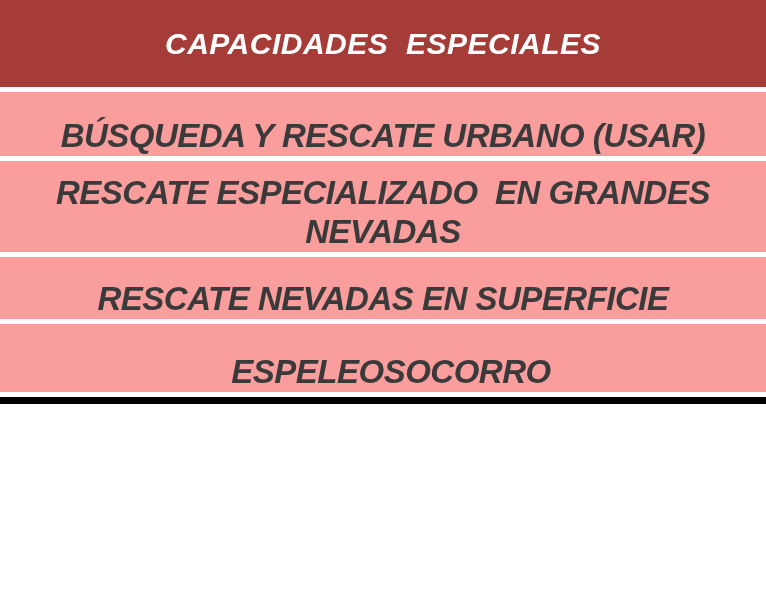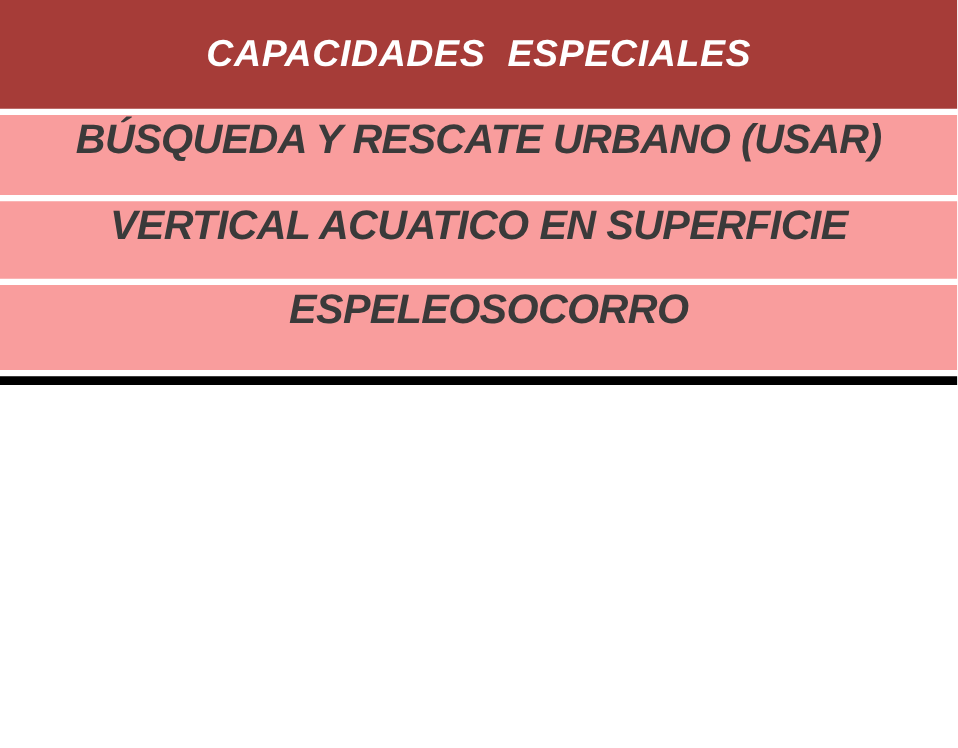--- a/index.html
+++ b/index.html
@@ -31,21 +31,21 @@
     align-items: center;
     justify-content: center;
     font-weight: bold;
     font-size: 30px;
     letter-spacing: 0.5px;
   }
   .row {
     background: var(--row-bg, #F99D9D);
     color: var(--row-text, #3A3A3A);
     display: flex;
-    align-items: flex-start;
+    align-items: flex-end;
     justify-content: center;
     text-align: center;
     font-weight: bold;
     font-size: 33px;
     letter-spacing: -0.5px;
     line-height: 1.18;
     margin-bottom: 5px;
     padding: 0 6px;
     box-sizing: border-box;
   }
@@ -72,24 +72,27 @@
   <div class="tbl">
 
     <div class="hdr">
       <span class="label">CAPACIDADES  ESPECIALES</span>
     </div>
 
     <div class="row r1">
       <span class="label">BÚSQUEDA Y RESCATE URBANO (USAR)</span>
     </div>
 
+    <div class="row r2">
+      <span class="label">RESCATE ESPECIALIZADO  EN GRANDES NEVADAS</span>
+    </div>
 
 
     <div class="row r4">
-      <span class="label">VERTICAL ACUATICO EN SUPERFICIE</span>
+      <span class="label">RESCATE NEVADAS EN SUPERFICIE</span>
     </div>
 
 
 
     <div class="row r7">
       <span class="label">ESPELEOSOCORRO</span>
     </div>
 
     <div class="bottom-bar"></div>
 

